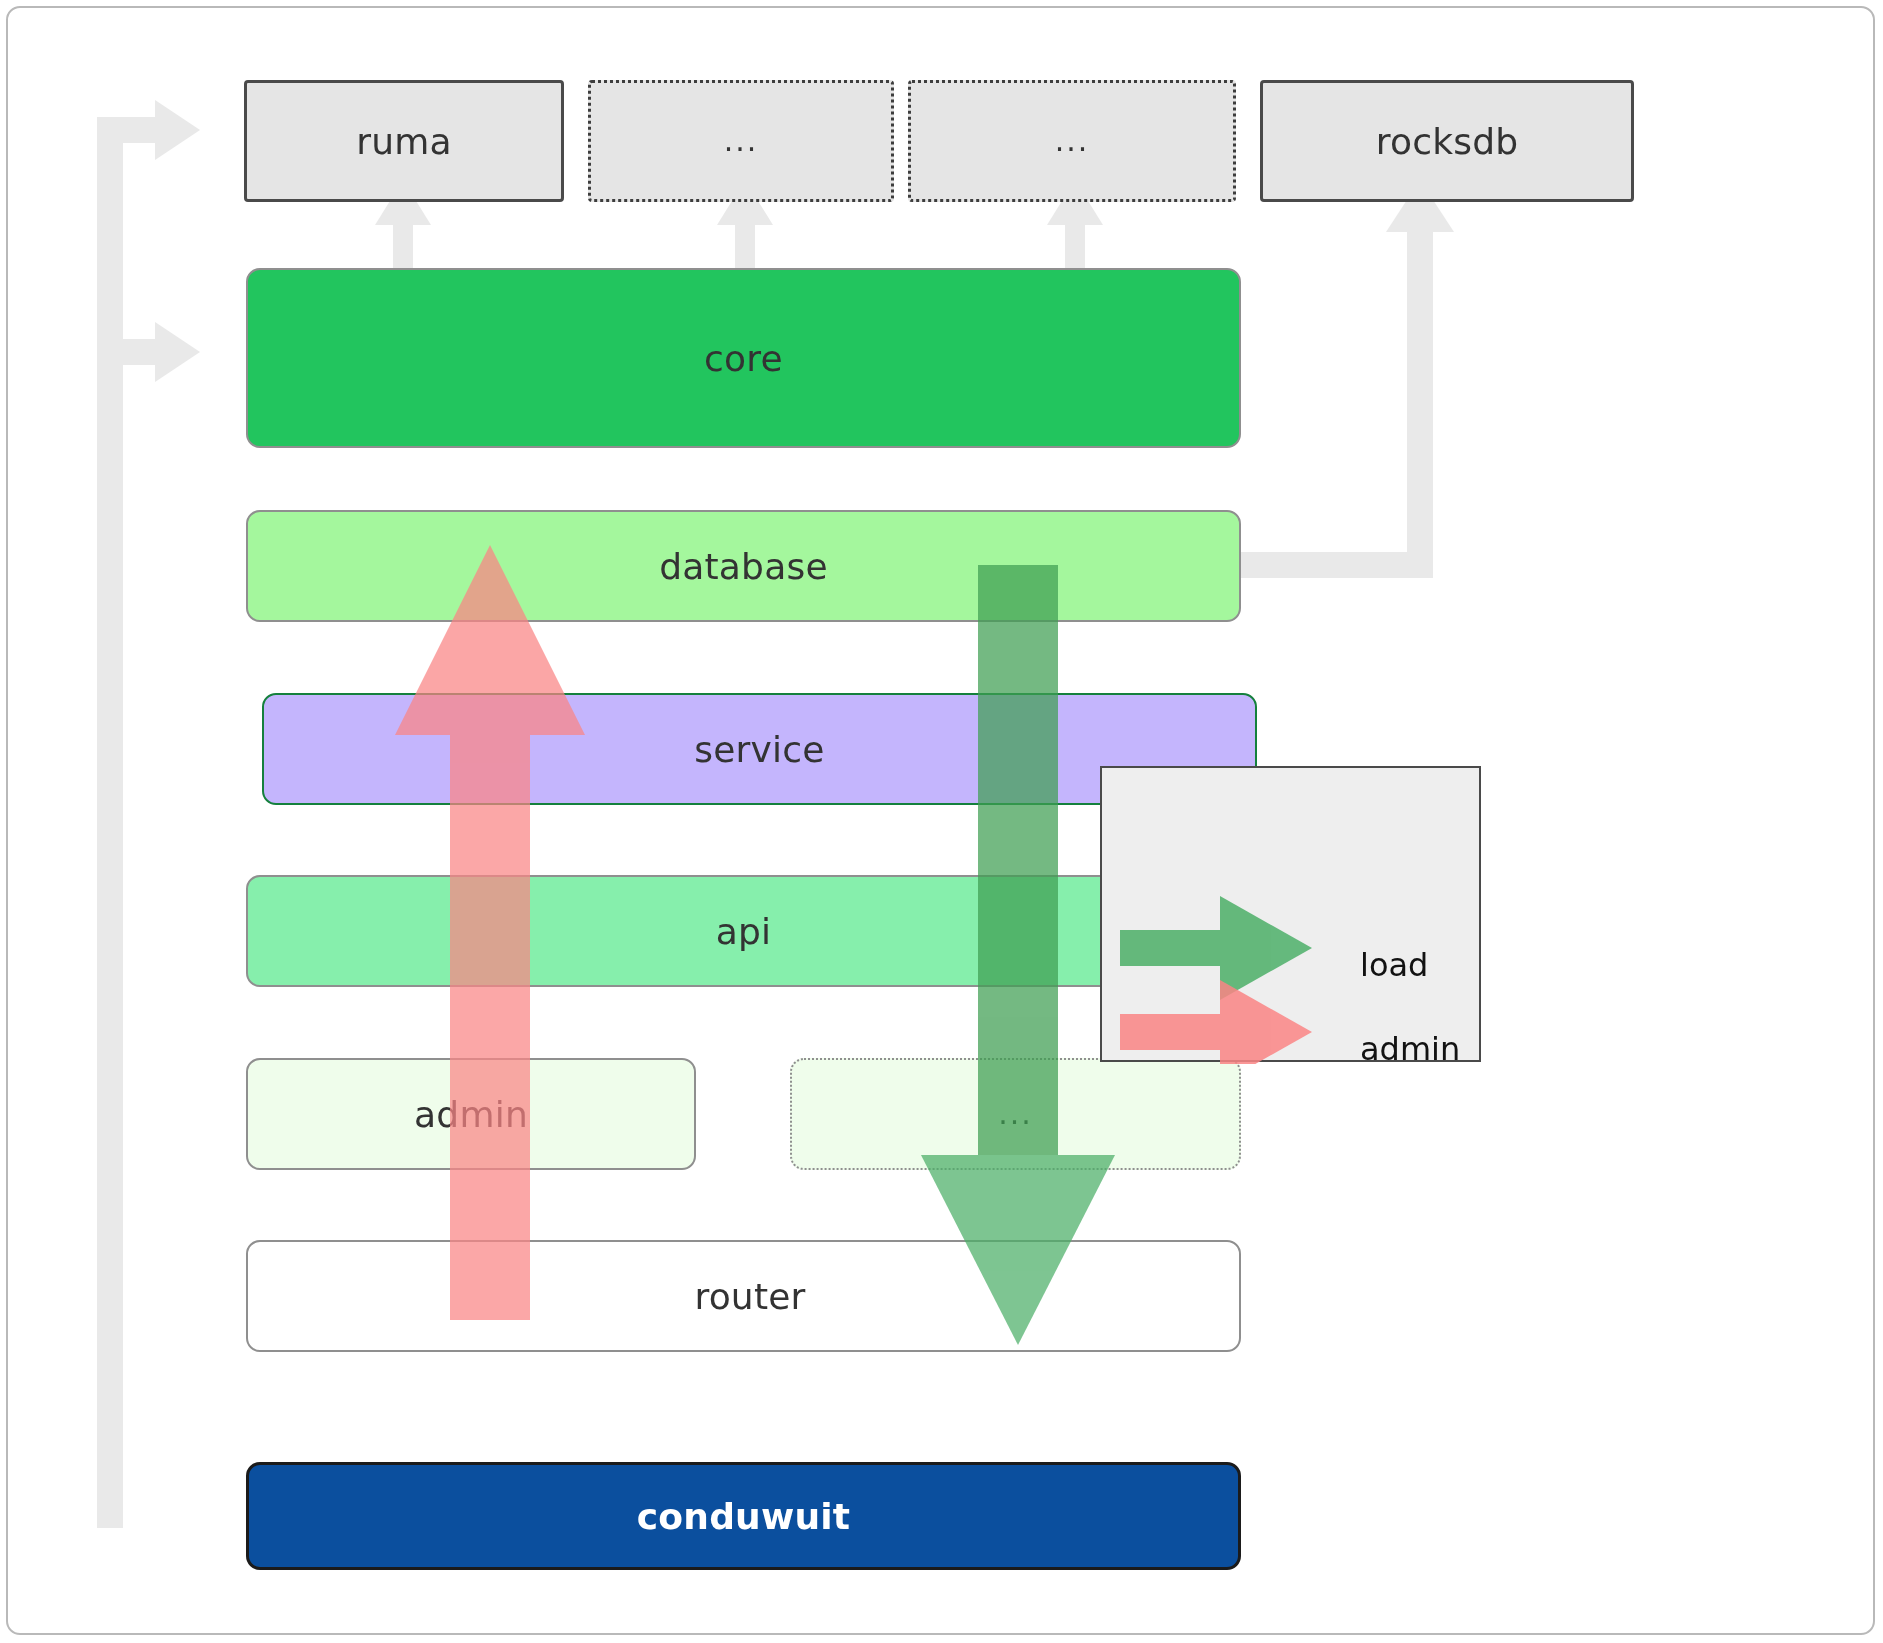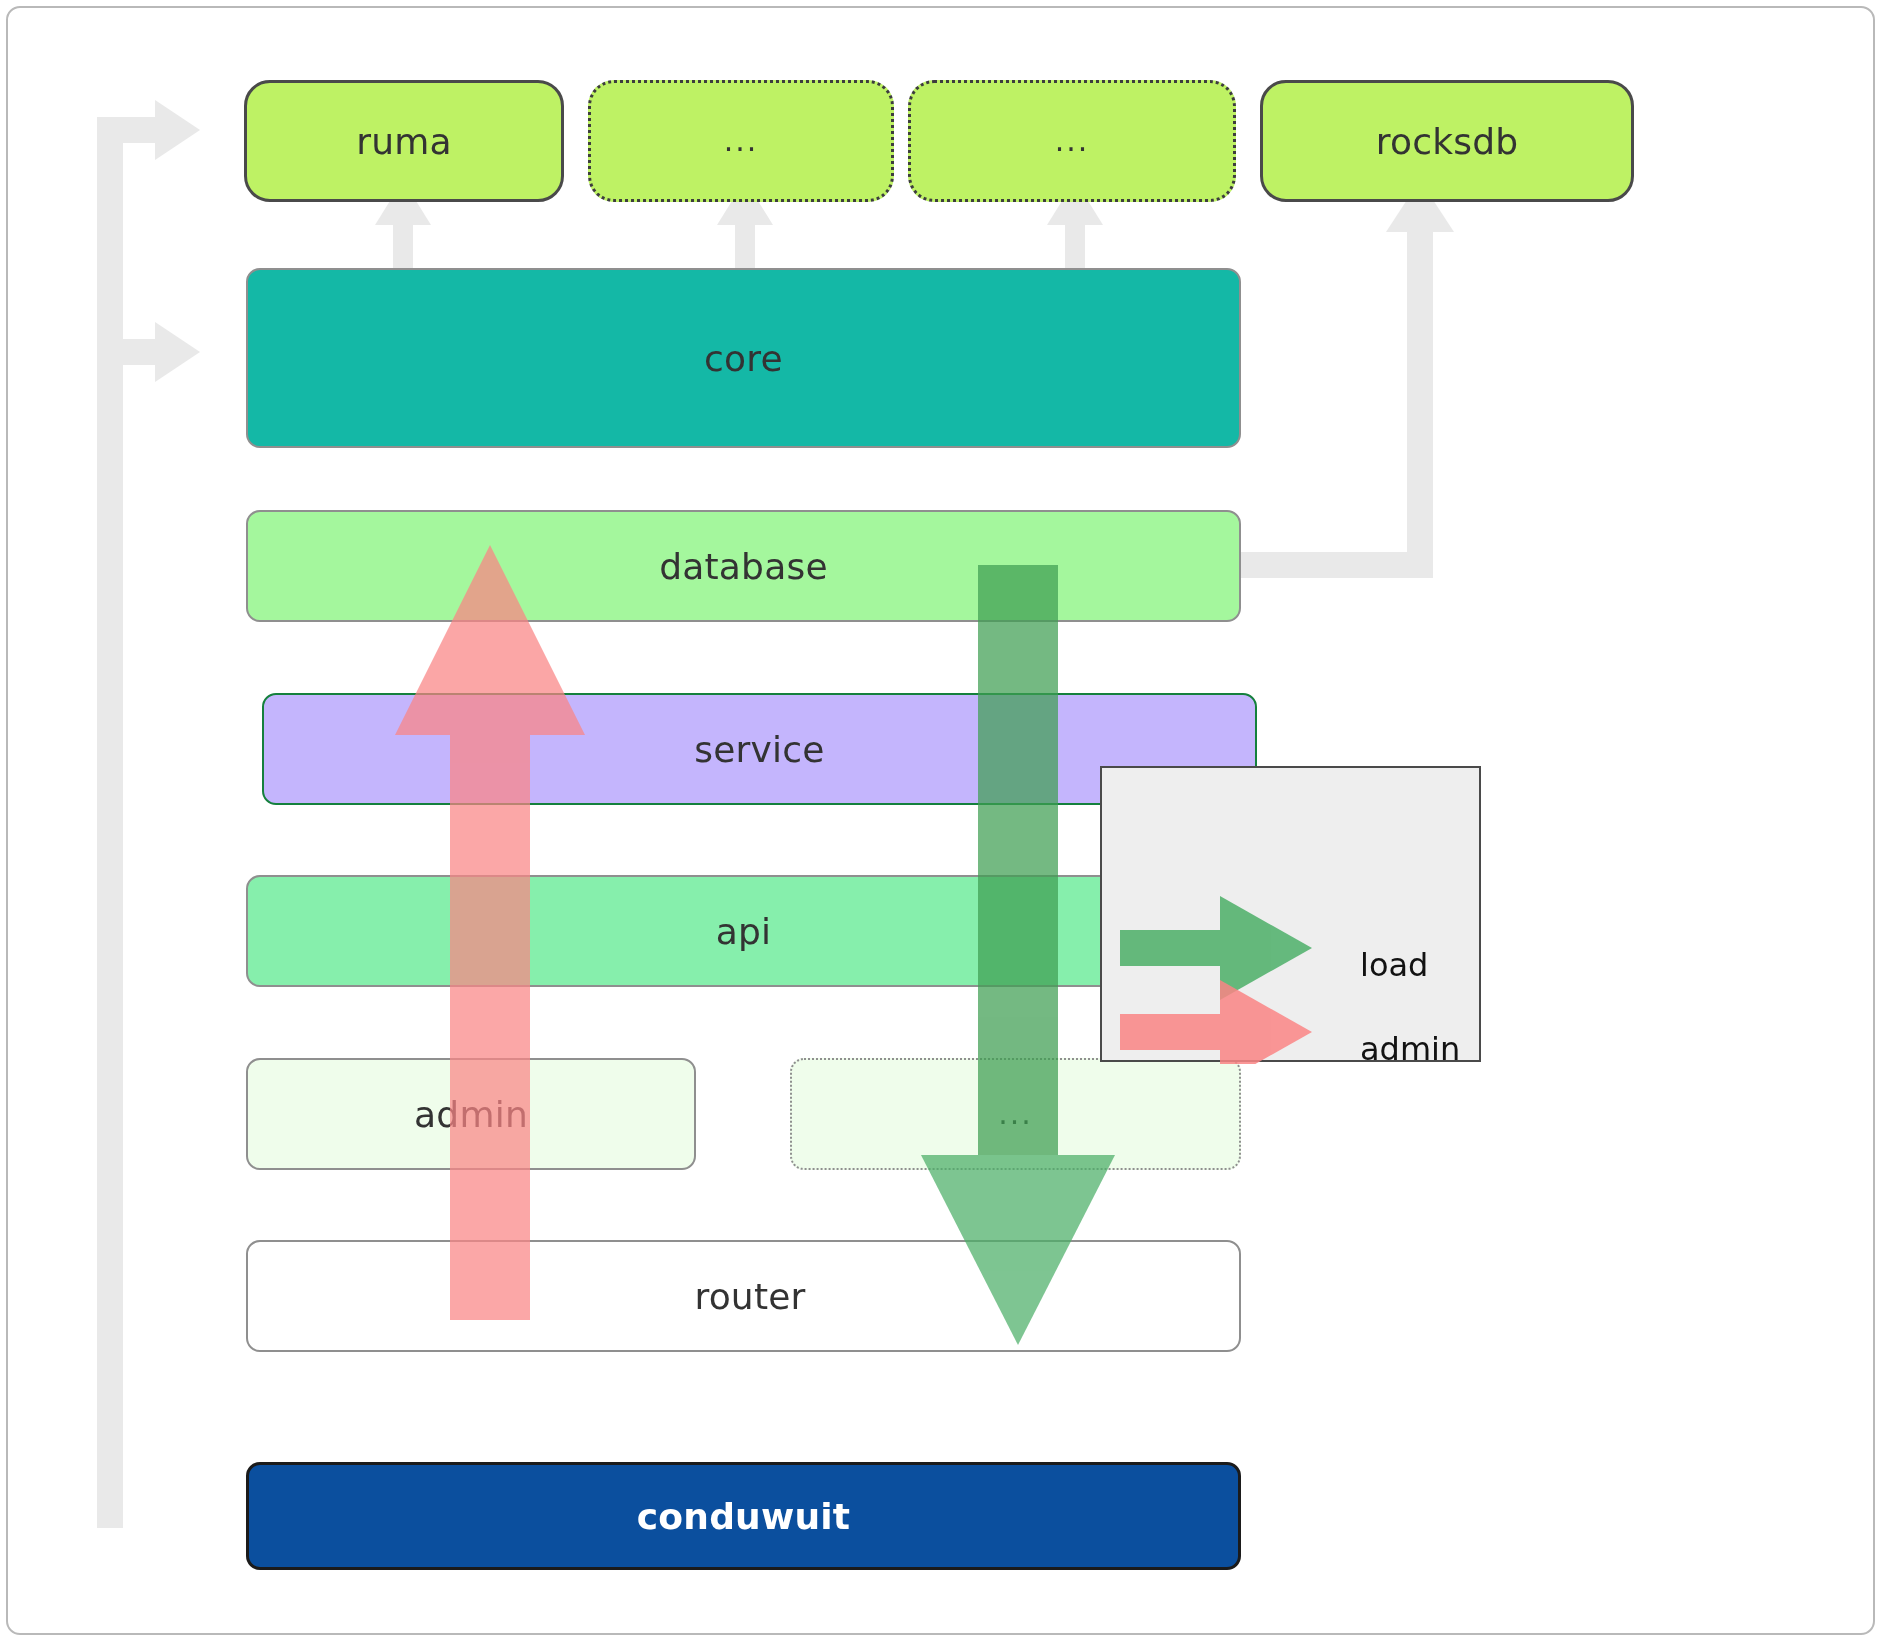--- a/index.html
+++ b/index.html
@@ -11,24 +11,24 @@
     position:absolute;left:6px;top:6px;width:1869px;height:1629px;
     border:2px solid #b9b9b9;border-radius:14px;background:#fff;box-sizing:border-box;
   }
   .node{
     position:absolute;box-sizing:border-box;
     display:flex;align-items:center;justify-content:center;
     font-size:36px;color:#333333;border-radius:14px;
     letter-spacing:.2px;
   }
   
-  .ext{ background:#bef264; border:3px solid #4a4a4a; border-radius:26px;text-align:center; }
+  .ext{ background:#e5e5e5; border:3px solid #4a4a4a; border-radius:4px;text-align:center; }
   .ext.dotted{ border:3px dotted #3d3d3d; }
   
-  .core  { background:#14b8a6; border:2px solid #8f8f8f; }
+  .core  { background:#22c55e; border:2px solid #8f8f8f; }
   .db    { background:#a4f79d; border:2px solid #8f8f8f; }
   .svc   { background:#c4b5fd; border:2px solid #15803d;margin-left:16px; }
   .api   { background:#86efac; border:2px solid #8f8f8f; }
   .admin { background:#effdeb; border:2px solid #8f8f8f; }
   .dots2 { background:#effdeb; border:2px dotted #8f8f8f; }
   .router{ background:#ffffff; border:2px solid #8f8f8f; }
   .app   { background:#0b4f9e; border:3px solid #1b1b1b; color:#ffffff; font-weight:bold; }
   .ellipsis{ font-size:30px; letter-spacing:2px; line-height:0.4; }
 
   

